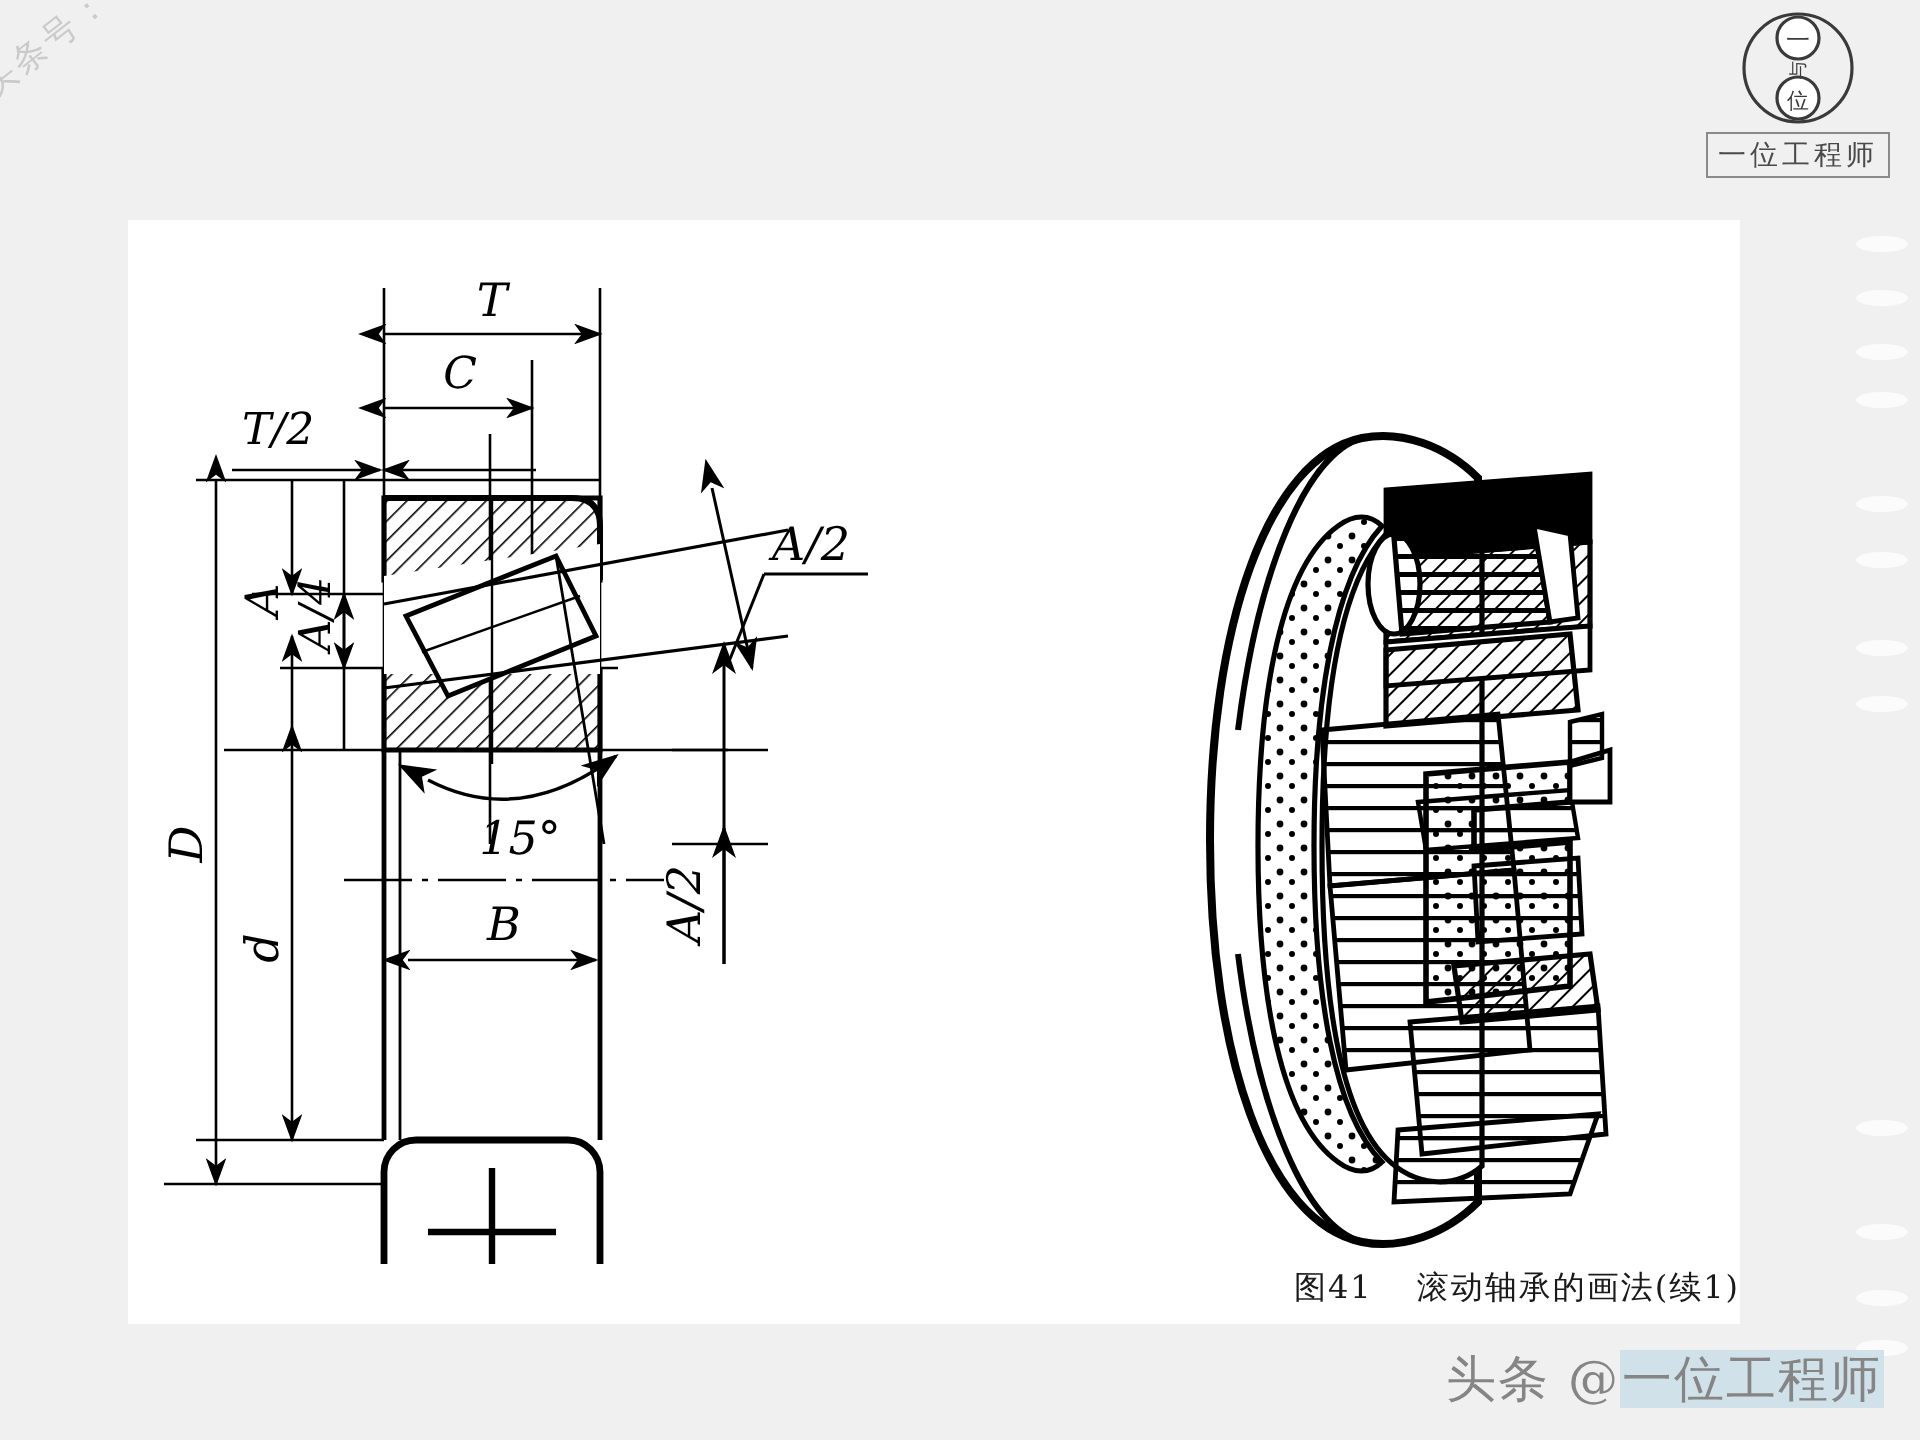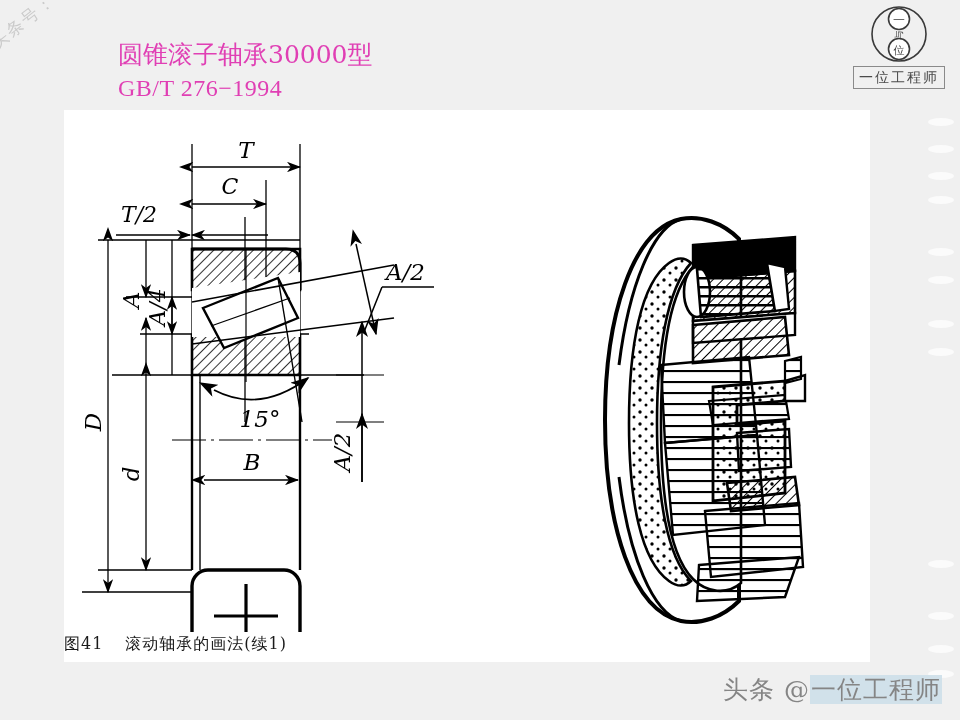--- a/index.html
+++ b/index.html
@@ -117,21 +117,21 @@
     height: 430px;
   }
   #figure-section-drawing svg, #figure-pictorial svg { display: block; }
 
   
   #figure-caption {
     position: absolute;
     left: 0;
     right: 0;
     top: 524px;
-    text-align: left;
+    text-align: right;
     font-size: 16px;
     color: #1a1a1a;
     font-family: "DejaVu Serif", serif;
     letter-spacing: 1px;
   }
   #figure-caption .cap-num { margin-right: 22px; }
 
   
   #wm-bottom {
     position: absolute;
@@ -162,24 +162,20 @@
     pointer-events: none;
   }
 </style>
 </head>
 <body>
 
 <div id="slide">
 
   <div id="wm-topleft">头条号：一位工程师</div>
 
-  <div id="title-block">
-    <div id="title-line1">圆锥滚子轴承30000型</div>
-    <div id="title-line2">GB/T  276−1994</div>
-  </div>
 
   <div id="brand-logo">
     <svg width="96" height="60" viewBox="0 0 96 60">
       <circle cx="48" cy="30" r="27" fill="none" stroke="#3a3a3a" stroke-width="1.6"></circle>
       <circle cx="48" cy="15" r="10.5" fill="#ffffff" stroke="#3a3a3a" stroke-width="1.6"></circle>
       <circle cx="48" cy="45" r="10.5" fill="#ffffff" stroke="#3a3a3a" stroke-width="1.6"></circle>
       <text x="48" y="20" font-size="12" text-anchor="middle" fill="#3a3a3a" font-family="DejaVu Serif, serif">一</text>
       <text x="48" y="34" font-size="9" text-anchor="middle" fill="#3a3a3a" font-family="DejaVu Serif, serif" transform="rotate(-90 48 31)">与</text>
       <text x="48" y="50" font-size="11" text-anchor="middle" fill="#3a3a3a" font-family="DejaVu Serif, serif">位</text>
     </svg>

